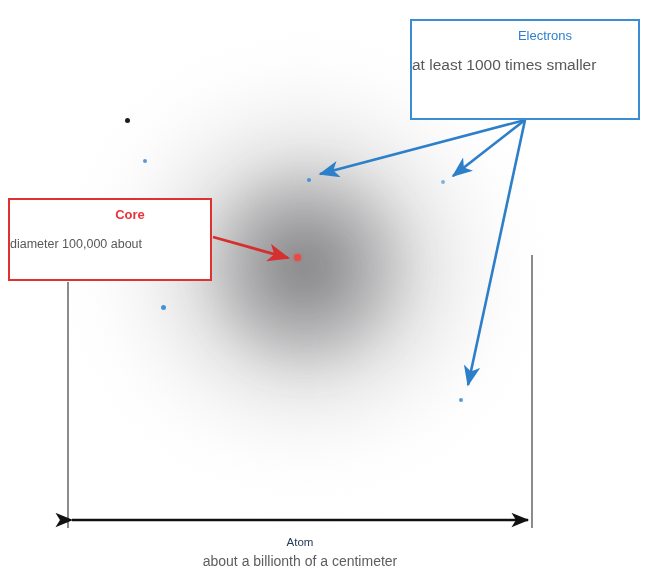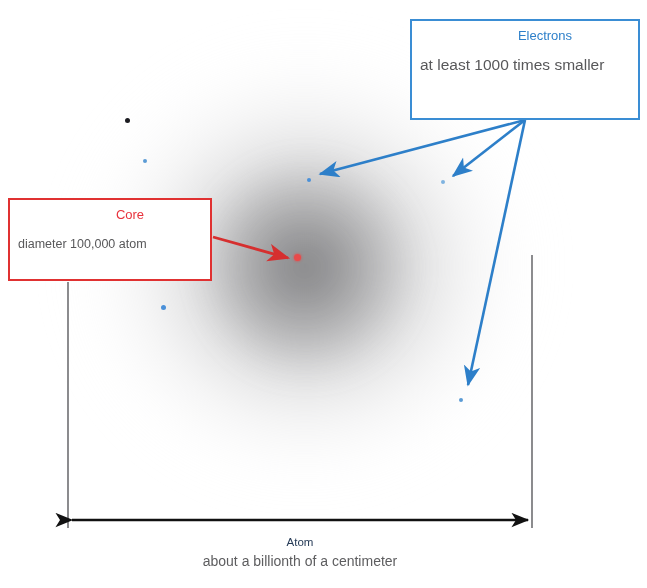--- a/index.html
+++ b/index.html
@@ -92,25 +92,25 @@
     border: 2px solid #e03131;
   }
   .callout-title {
     text-align: center;
     font-size: 13px;
     line-height: 16px;
     margin-top: 7px;
     margin-left: 40px;
   }
   #electrons-title { color: #2d7fc9; }
-  #core-title      { color: #e8323c; }
+  #core-title      { color: #e8323c; font-weight: bold; }
 
   .callout-body {
     color: #58585a;
-    padding-left: 8px;
+    padding-left: 0;
   }
   #electrons-body {
     margin-top: 10px;
     font-size: 15.5px;
     line-height: 21px;
   }
   #core-body {
     margin-top: 9px;
     font-size: 12.5px;
     line-height: 24px;
@@ -188,20 +188,20 @@
   <div class="callout" id="electrons-box">
     <div class="callout-title" id="electrons-title">Electrons</div>
     <div class="callout-body" id="electrons-body">
       <div>at least 1000 times smaller</div>
     </div>
   </div>
 
   <div class="callout" id="core-box">
     <div class="callout-title" id="core-title">Core</div>
     <div class="callout-body" id="core-body">
-      <div>diameter 100,000 atom</div>
+      <div>diameter 100,000 about</div>
     </div>
   </div>
 
   <div id="atom-sublabel">about a billionth of a centimeter</div>
   <div id="atom-label">Atom</div>
 
 </div>
 
 </body></html>

